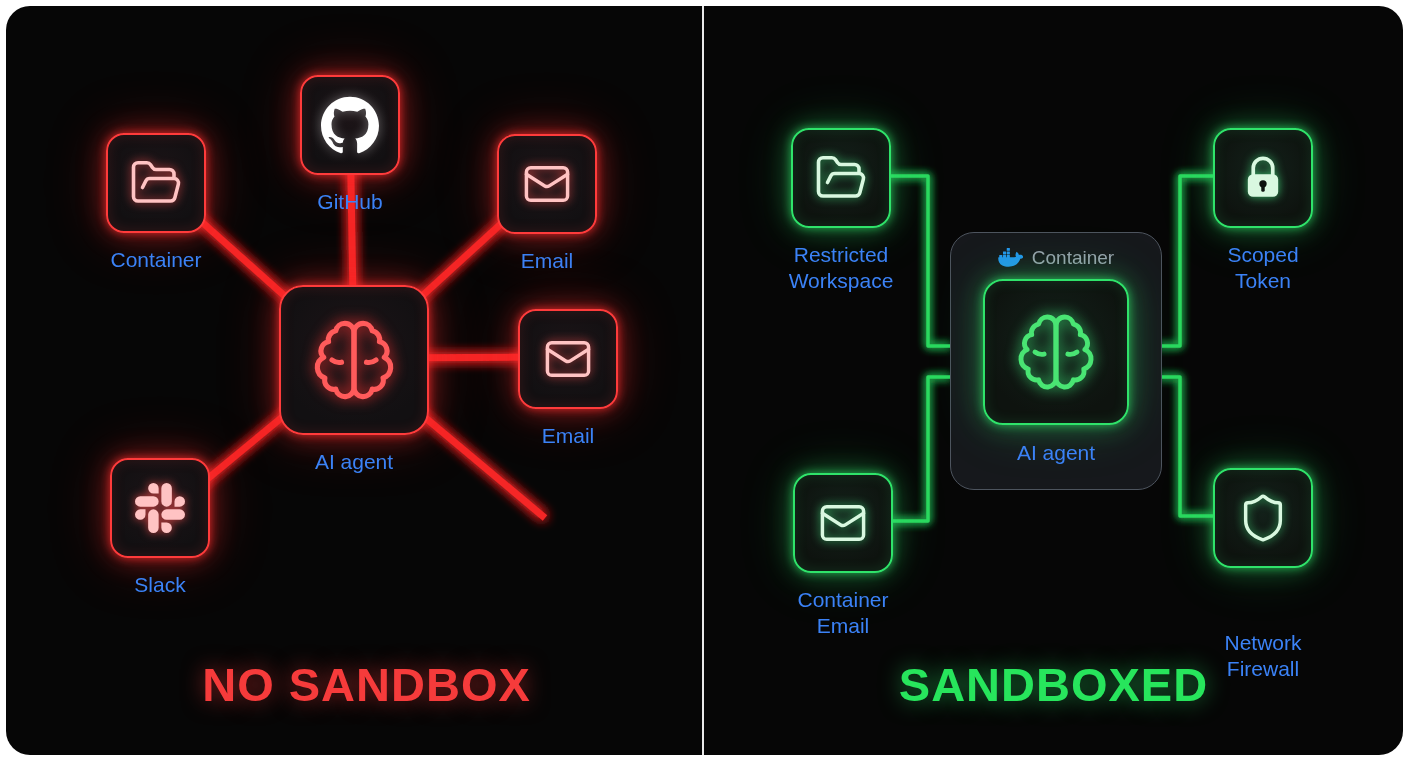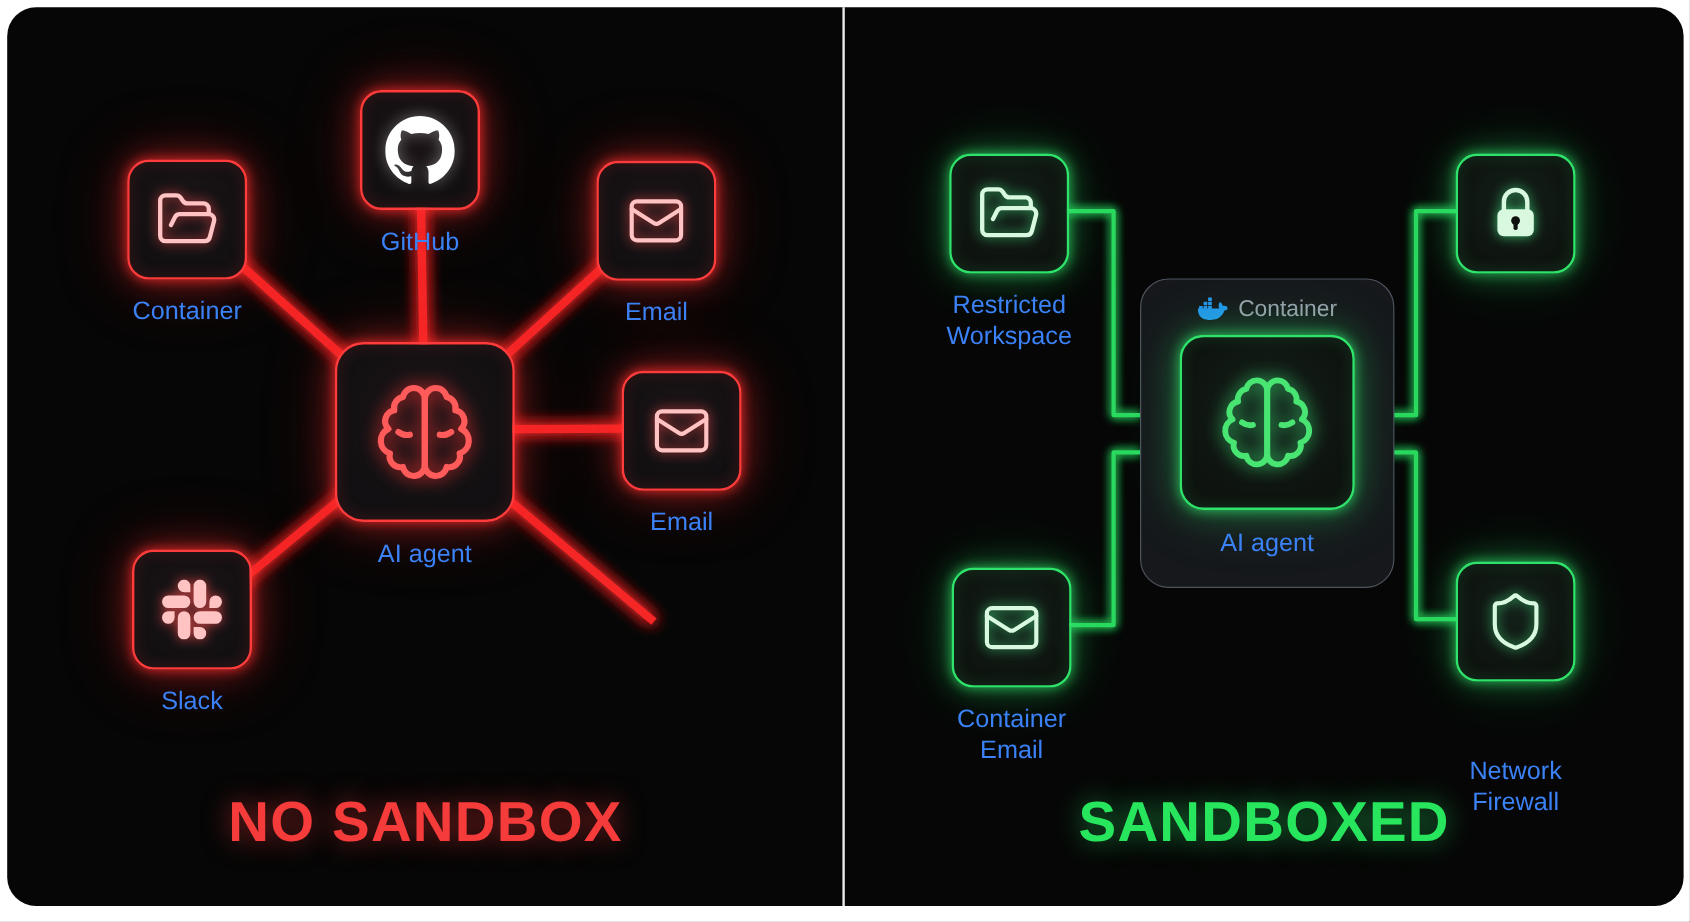--- a/index.html
+++ b/index.html
@@ -29,21 +29,21 @@
   .gh-icon{filter:drop-shadow(0 0 6px rgba(255,255,255,.35));}
   .container-box{position:absolute;left:950px;top:232px;width:212px;height:258px;z-index:2;
                  background:#16181c;border:1.5px solid #4d545e;border-radius:24px;
                  display:flex;flex-direction:column;align-items:center;box-sizing:border-box;}
   .container-header{margin-top:12px;display:flex;align-items:center;gap:9px;color:#99a1ad;font-size:19px;}
   .container-header svg{display:block;}
   .container-box .ai-box{margin-top:9px;}
   .container-box .node-label{margin-top:15px;}
   .panel-title{position:absolute;top:657px;font-size:47px;font-weight:800;letter-spacing:1px;
                text-align:center;z-index:3;}
-  .title-red{left:6px;width:697px;color:#f63b3b;text-shadow:0 0 22px rgba(255,60,60,.55);}
+  .title-red{left:18px;width:697px;color:#f63b3b;text-shadow:0 0 22px rgba(255,60,60,.55);}
   .title-green{left:705px;width:697px;color:#27e55c;text-shadow:0 0 22px rgba(50,255,120,.5);}
 </style>
 </head>
 <body>
 
 <div class="stage">
   <div class="canvas"></div>
 
   <svg class="wires" viewBox="0 0 1408 768">
     <defs>
@@ -168,20 +168,21 @@
     <div class="node green-node">
       <span class="icon green-icon">
         <svg width="52" height="52" viewBox="0 0 24 24">
           <path d="M7.5 10.5V7.4a4.5 4.5 0 0 1 9 0v3.1" fill="none" stroke="currentColor" stroke-width="1.7" stroke-linecap="round"></path>
           <rect x="5" y="10.3" width="14" height="10.4" rx="2.4" fill="currentColor"></rect>
           <circle cx="12" cy="14.7" r="1.7" fill="#0d120e"></circle>
           <rect x="11.2" y="15.4" width="1.6" height="2.9" rx="0.7" fill="#0d120e"></rect>
         </svg>
       </span>
     </div>
+    <div class="node-label">Scoped Token</div>
   </div>
 
   <div class="node-wrap" style="left:783px;top:473px;width:120px;">
     <div class="node green-node">
       <span class="icon green-icon">
         <svg width="52" height="52" viewBox="0 0 24 24" fill="none" stroke="currentColor" stroke-width="1.6" stroke-linecap="round" stroke-linejoin="round">
           <rect x="2.5" y="4.5" width="19" height="15" rx="2"></rect>
           <path d="m21.5 7.5-8.47 5.38a1.94 1.94 0 0 1-2.06 0L2.5 7.5"></path>
         </svg>
       </span>

